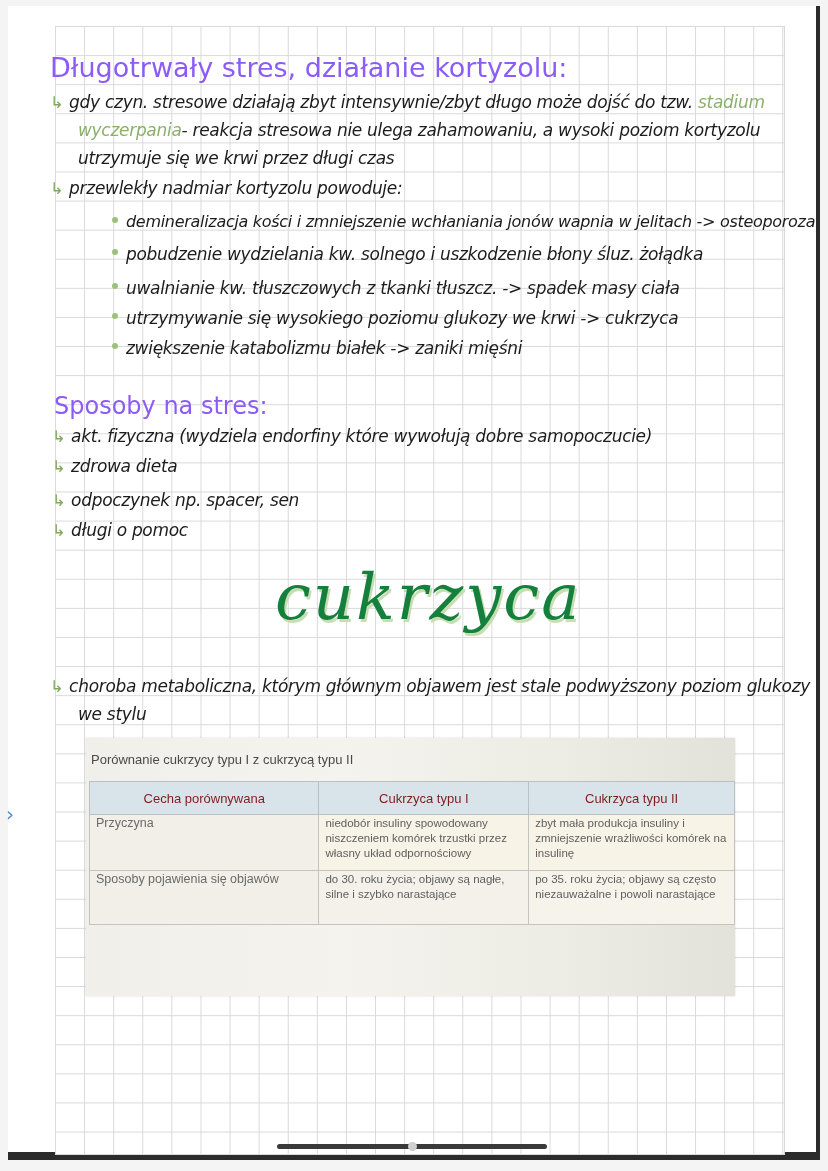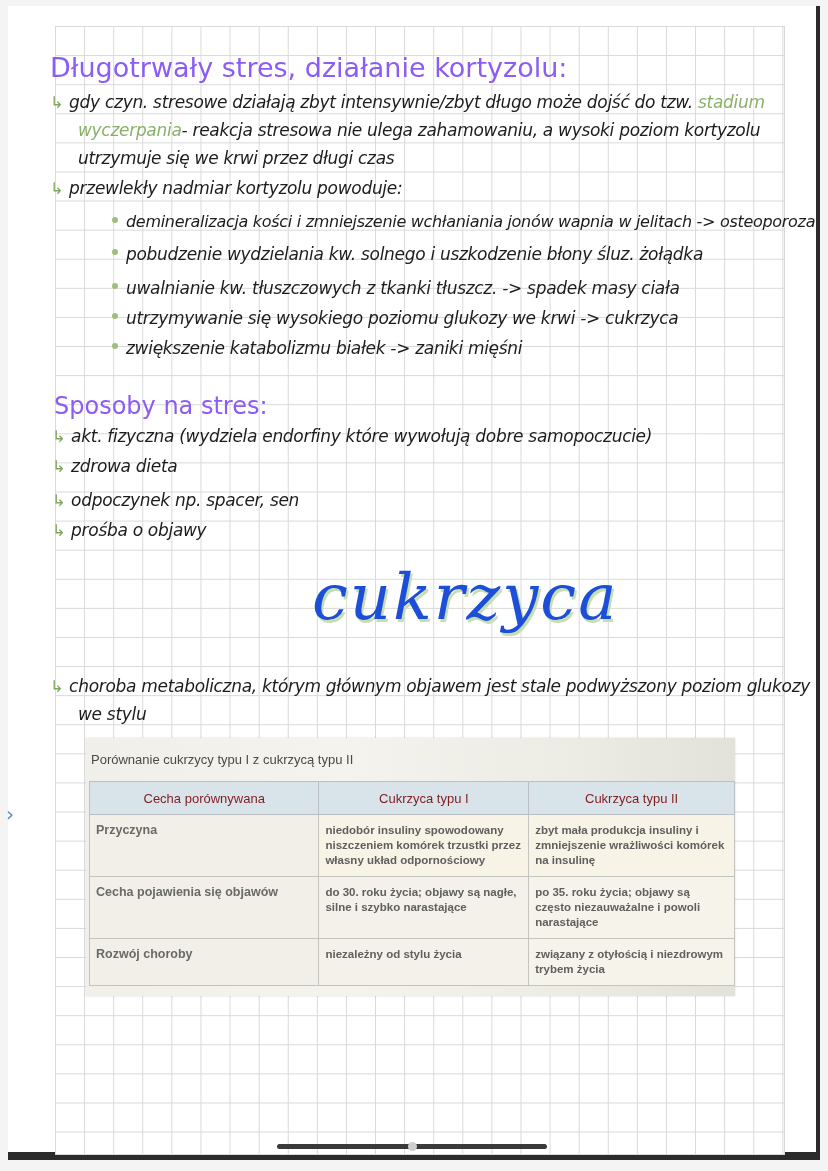--- a/index.html
+++ b/index.html
@@ -31,44 +31,43 @@
     color: #1c1c1c; font-size: 17px; letter-spacing: -0.3px;
     font-style: italic;
   }
   .green { color: #8ab06a; }
   .heading { font-size: 27px; color: #8b5cf6; font-style: normal; letter-spacing: 0px; }
   .arrow { color: #7fa95d; font-style: normal; font-size: 16px; margin-right: 6px; }
   .bullet { display: inline-block; width: 6px; height: 6px; border-radius: 50%; background: #9cc27a; margin-right: 8px; vertical-align: middle; position: relative; top: -3px; }
   .big-title {
     position: absolute; left: 275px; top: 560px;
     font-family: "DejaVu Serif", serif; font-style: italic;
-    font-size: 64px; color: #1d4ed8; letter-spacing: 2px;
+    font-size: 64px; color: #15803d; letter-spacing: 2px;
     text-shadow: 2px 3px 0 #c6deb1;
-    margin-left: 37px;
   }
   .photo {
     position: absolute; left: 86px; top: 738px; width: 649px; height: 258px;
     background: linear-gradient(90deg, #f1efea 0%, #f5f3ed 40%, #ecebe4 75%, #e2e1da 100%);
     box-shadow: 0 0 2px rgba(0,0,0,0.15);
   }
   .photo-title {
     position: absolute; left: 5px; top: 14px; font-size: 13px; color: #4a4a4a;
     font-family: "Liberation Sans", sans-serif;
   }
   table.cmp {
     position: absolute; left: 3px; top: 43px; width: 646px;
     border-collapse: collapse;
     font-family: "Liberation Sans", sans-serif; font-size: 11.5px; color: #5f5f5f;
   }
   table.cmp th {
     background: #d9e3ea; color: #7f1d1d; font-weight: normal; font-size: 13px;
     height: 30px; border: 1px solid #b9bfc3; text-align: center;
   }
   table.cmp td {
-    border: 1px solid #c3c3c0; vertical-align: top; padding: 8px 6px; line-height: 15px; font-weight: bold;
+    border: 1px solid #c3c3c0; vertical-align: top; padding: 1px 6px; line-height: 15px;
   }
   table.cmp td.c0 { width: 218px; font-size: 12.5px; color: #6a6a6a; background: #f1efe8; }
   table.cmp td.c1 { width: 198px; background: #f3f1ea; }
   table.cmp td.c2 { width: 194px; background: #f6f3ea; }
   table.cmp tr.r-odd td.c1, table.cmp tr.r-odd td.c2 { background: #f7f3e6; }
   .chevron {
     position: absolute; left: 6px; top: 802px; color: #5b8fbf; font-size: 20px;
     font-family: "DejaVu Sans", sans-serif;
   }
   .scrollbar {
@@ -105,21 +104,21 @@
 <div class="hw" style="left:112px; top:212px; font-size:16px;"><span class="bullet"></span><span>demineralizacja kości i zmniejszenie wchłaniania jonów wapnia w jelitach -&gt; osteoporoza</span></div>
 <div class="hw" style="left:112px; top:244px;"><span class="bullet"></span><span>pobudzenie wydzielania kw. solnego i uszkodzenie błony śluz. żołądka</span></div>
 <div class="hw" style="left:112px; top:278px;"><span class="bullet"></span><span>uwalnianie kw. tłuszczowych z tkanki tłuszcz. -&gt; spadek masy ciała</span></div>
 <div class="hw" style="left:112px; top:308px;"><span class="bullet"></span><span>utrzymywanie się wysokiego poziomu glukozy we krwi -&gt; cukrzyca</span></div>
 <div class="hw" style="left:112px; top:338px;"><span class="bullet"></span><span>zwiększenie katabolizmu białek -&gt; zaniki mięśni</span></div>
 
 <div class="hw heading" style="left:54px; top:392px; font-size:24px;">Sposoby na stres:</div>
 <div class="hw" style="left:52px; top:426px;"><span class="arrow">↳</span><span>akt. fizyczna (wydziela endorfiny które wywołują dobre samopoczucie)</span></div>
 <div class="hw" style="left:52px; top:456px;"><span class="arrow">↳</span><span>zdrowa dieta</span></div>
 <div class="hw" style="left:52px; top:490px;"><span class="arrow">↳</span><span>odpoczynek np. spacer, sen</span></div>
-<div class="hw" style="left:52px; top:520px;"><span class="arrow">↳</span><span>prośba o objawy</span></div>
+<div class="hw" style="left:52px; top:520px;"><span class="arrow">↳</span><span>długi o pomoc</span></div>
 
 <div class="big-title">cukrzyca</div>
 <div class="hw" style="left:50px; top:676px;"><span class="arrow">↳</span><span>choroba metaboliczna, którym głównym objawem jest stale podwyższony poziom glukozy</span></div>
 <div class="hw" style="left:78px; top:704px;">we stylu</div>
 
 <div class="photo">
   <div class="photo-title">Porównanie cukrzycy typu I z cukrzycą typu II</div>
   <table class="cmp">
     <thead>
       <tr>
@@ -128,28 +127,23 @@
         <th>Cukrzyca typu II</th>
       </tr>
     </thead>
     <tbody>
       <tr class="r-odd" style="height:56px;">
         <td class="c0">Przyczyna</td>
         <td class="c1">niedobór insuliny spowodowany niszczeniem komórek trzustki przez własny układ odpornościowy</td>
         <td class="c2">zbyt mała produkcja insuliny i zmniejszenie wrażliwości komórek na insulinę</td>
       </tr>
       <tr style="height:54px;">
-        <td class="c0">Cecha pojawienia się objawów</td>
+        <td class="c0">Sposoby pojawienia się objawów</td>
         <td class="c1">do 30. roku życia; objawy są nagłe, silne i szybko narastające</td>
         <td class="c2">po 35. roku życia; objawy są często niezauważalne i powoli narastające</td>
-      </tr>
-      <tr style="height:34px;">
-        <td class="c0">Rozwój choroby</td>
-        <td class="c1">niezależny od stylu życia</td>
-        <td class="c2">związany z otyłością i niezdrowym trybem życia</td>
       </tr>
     </tbody>
   </table>
 </div>
 
 <div class="chevron">›</div>
 <div class="scrollbar"></div>
 <div class="scroll-dot"></div>
 
 </body></html>

